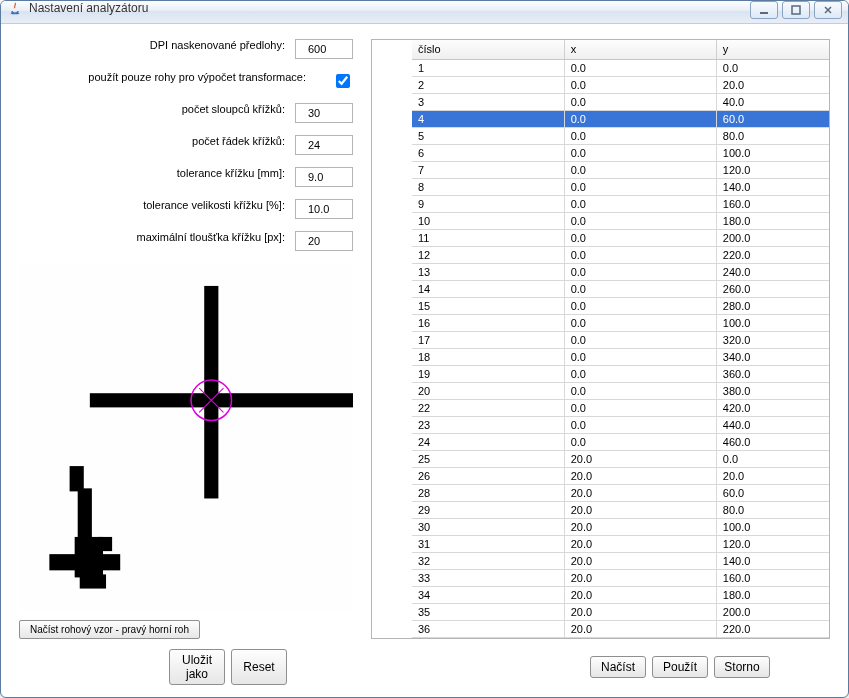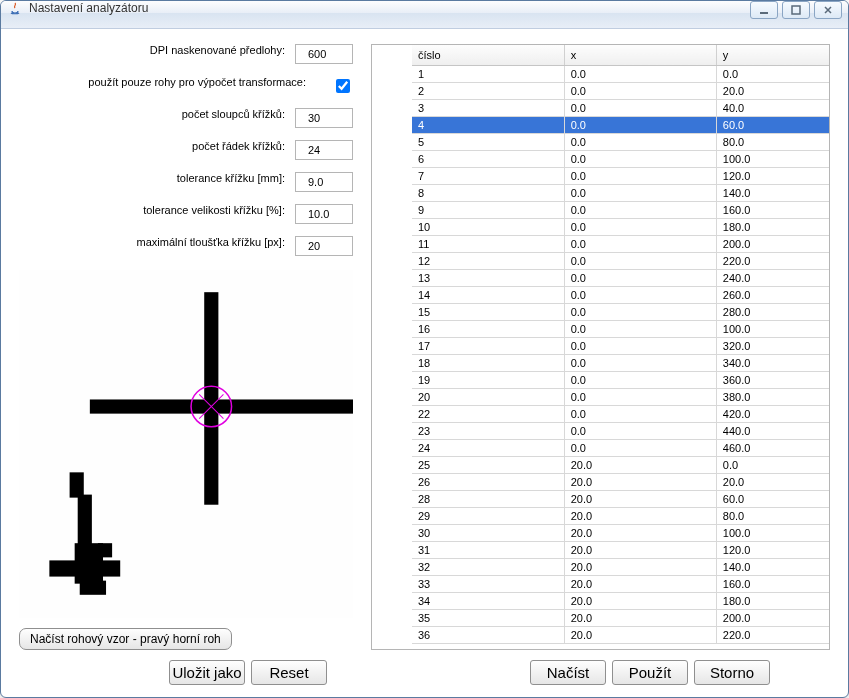--- a/index.html
+++ b/index.html
@@ -100,23 +100,23 @@
     flex: 1;
     background: #fefefe;
     position: relative;
     margin-bottom: 10px;
   }
   .preview svg { width: 100%; height: 100%; }
   .load-corner-btn {
     align-self: flex-start;
     padding: 3px 10px;
     border: 1px solid #8f8f8f;
-    border-radius: 7px;
+    border-radius: 2px;
     background: linear-gradient(#fefefe,#e6e6e6);
-    font-size: 12px;
+    font-size: 10px;
     font-family: inherit;
     cursor: pointer;
   }
   .right-panel {
     flex: 1;
     display: flex;
     flex-direction: column;
     min-height: 0;
   }
   .table-container {
@@ -164,26 +164,26 @@
   }
   .bottom-bar {
     display: flex;
     justify-content: space-between;
     padding-top: 10px;
   }
   .btn-group { display: flex; gap: 6px; }
   .btn-group.left { margin-left: 150px; }
   .btn-group.right { margin-right: 60px; align-items: center; }
   .action-btn {
-    width: 76px;
+    width: 56px;
     padding: 3px 0;
     border: 1px solid #8f8f8f;
     border-radius: 3px;
     background: linear-gradient(#fefefe,#e6e6e6);
-    font-size: 15px;
+    font-size: 12px;
     font-family: inherit;
     cursor: pointer;
   }
 </style>
 </head>
 <body>
 
 <div class="window">
   <div class="titlebar">
     <span class="java-icon">

